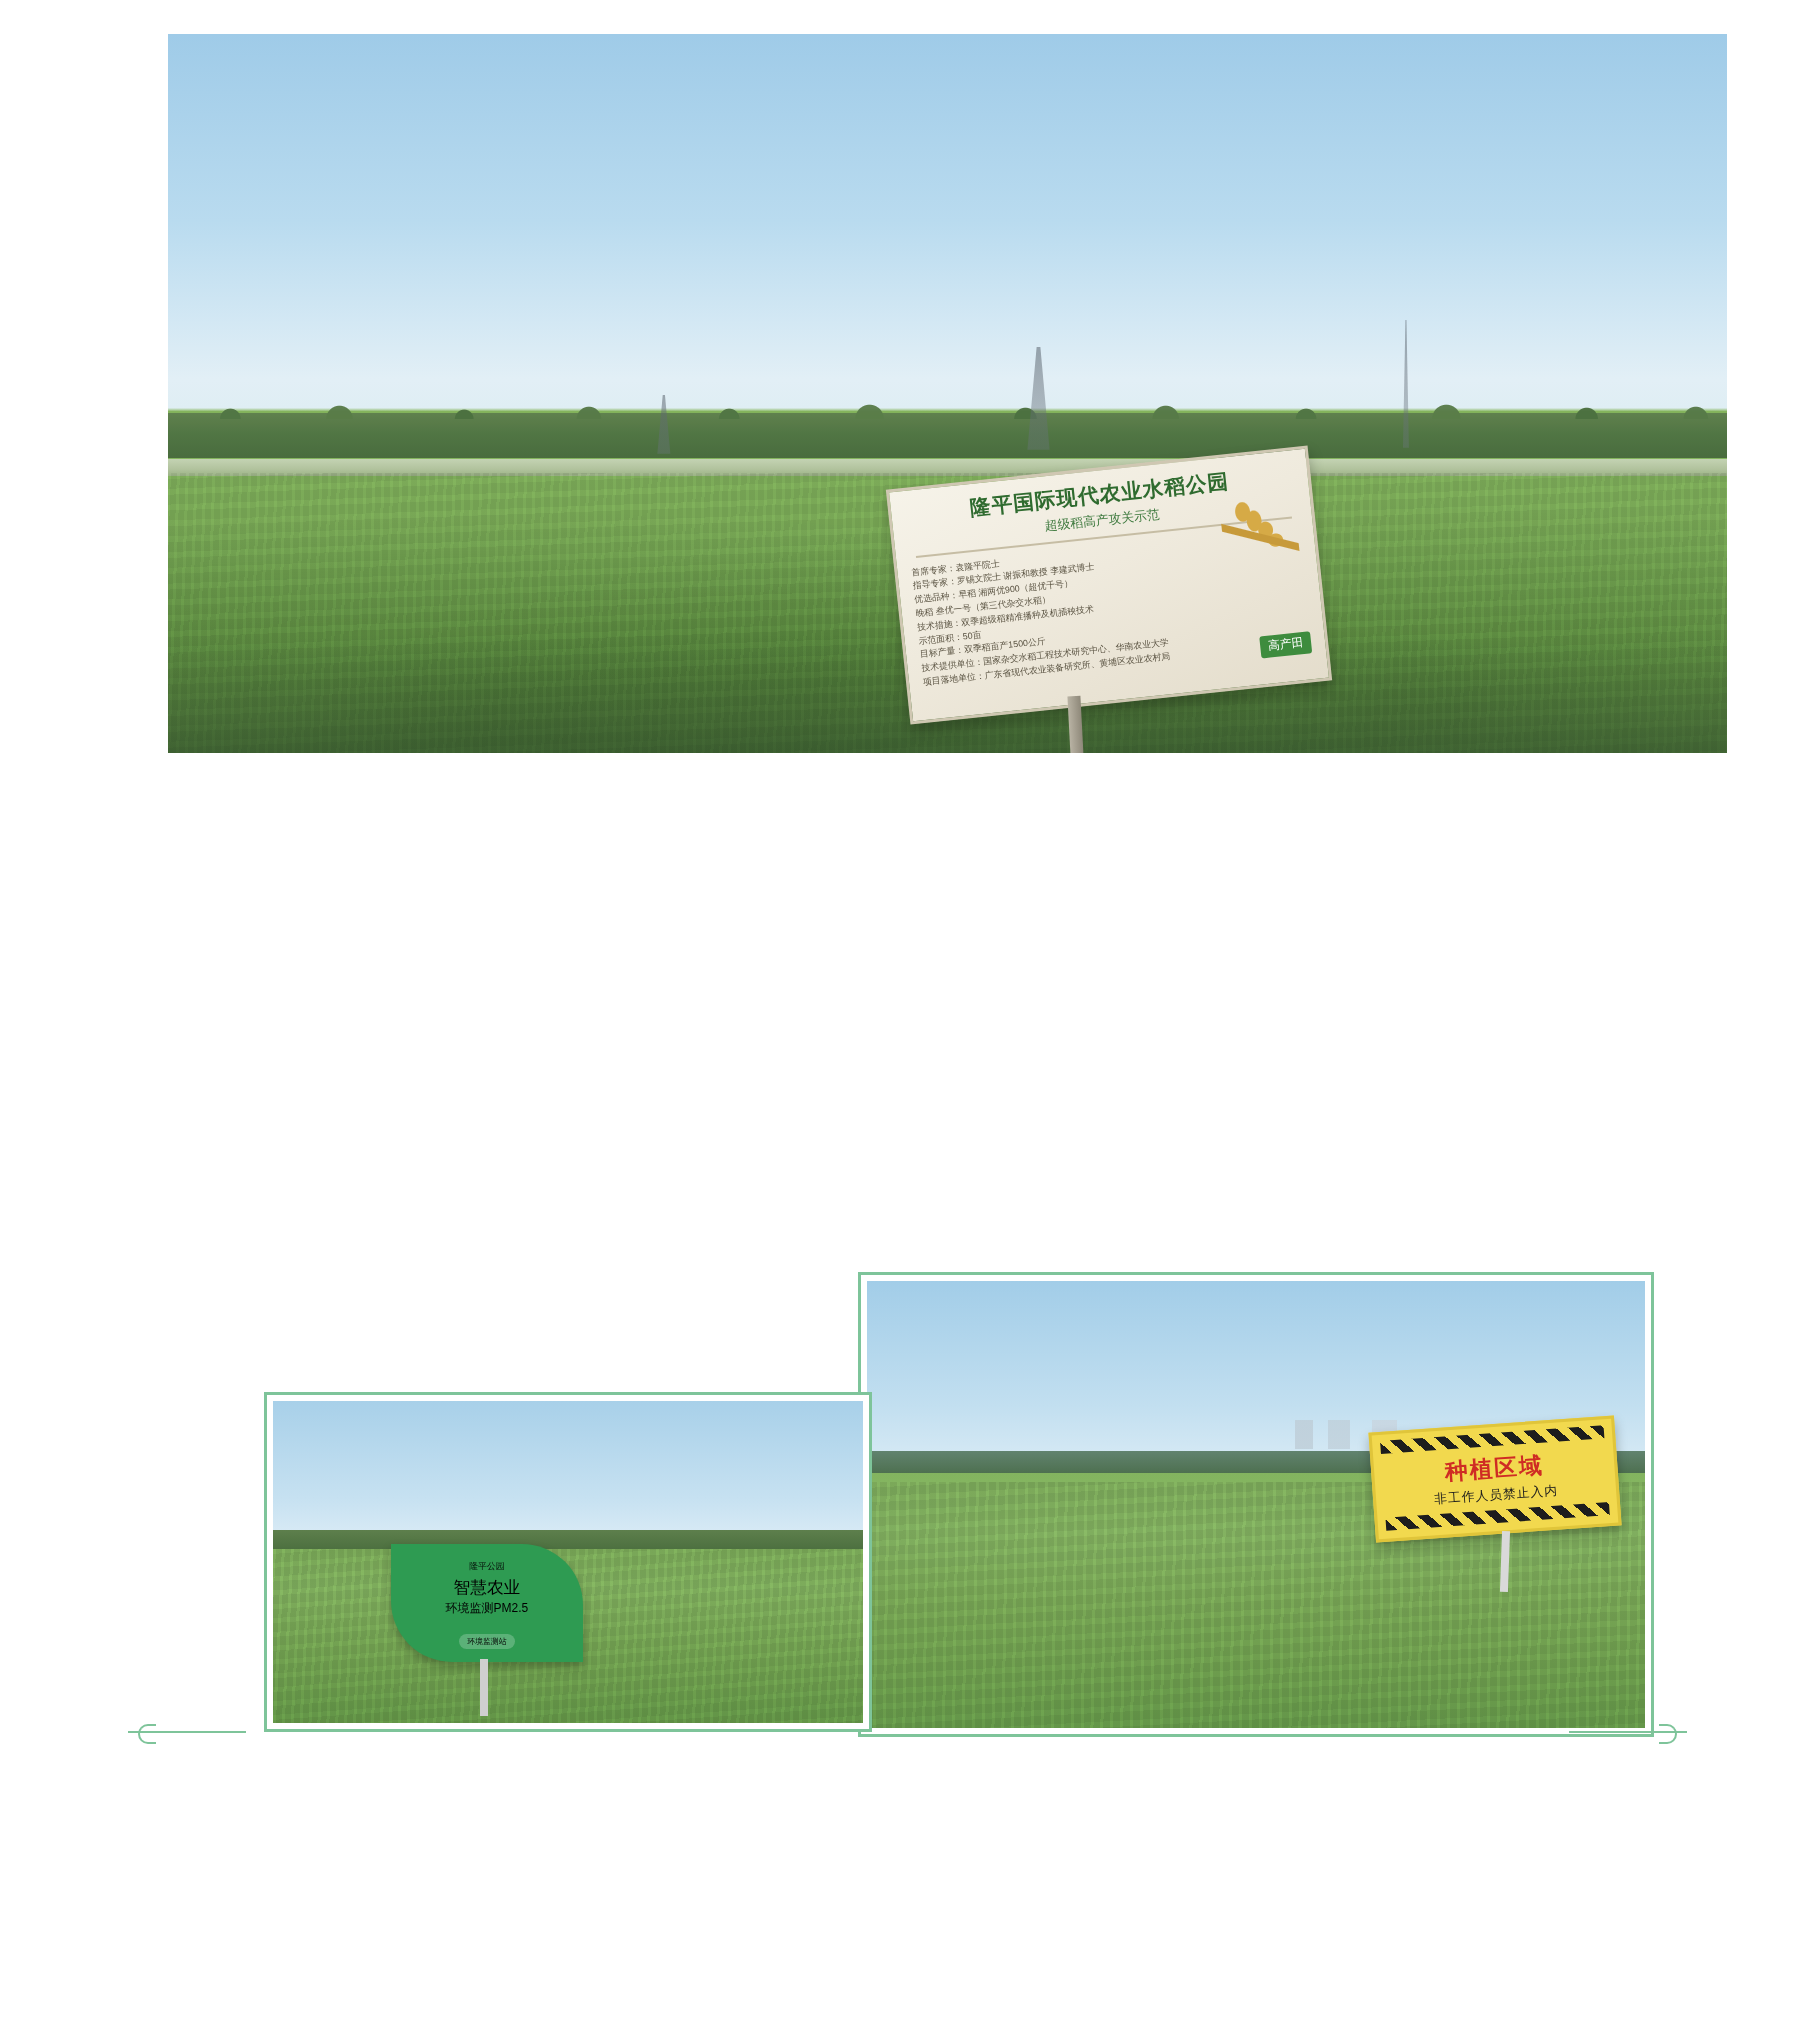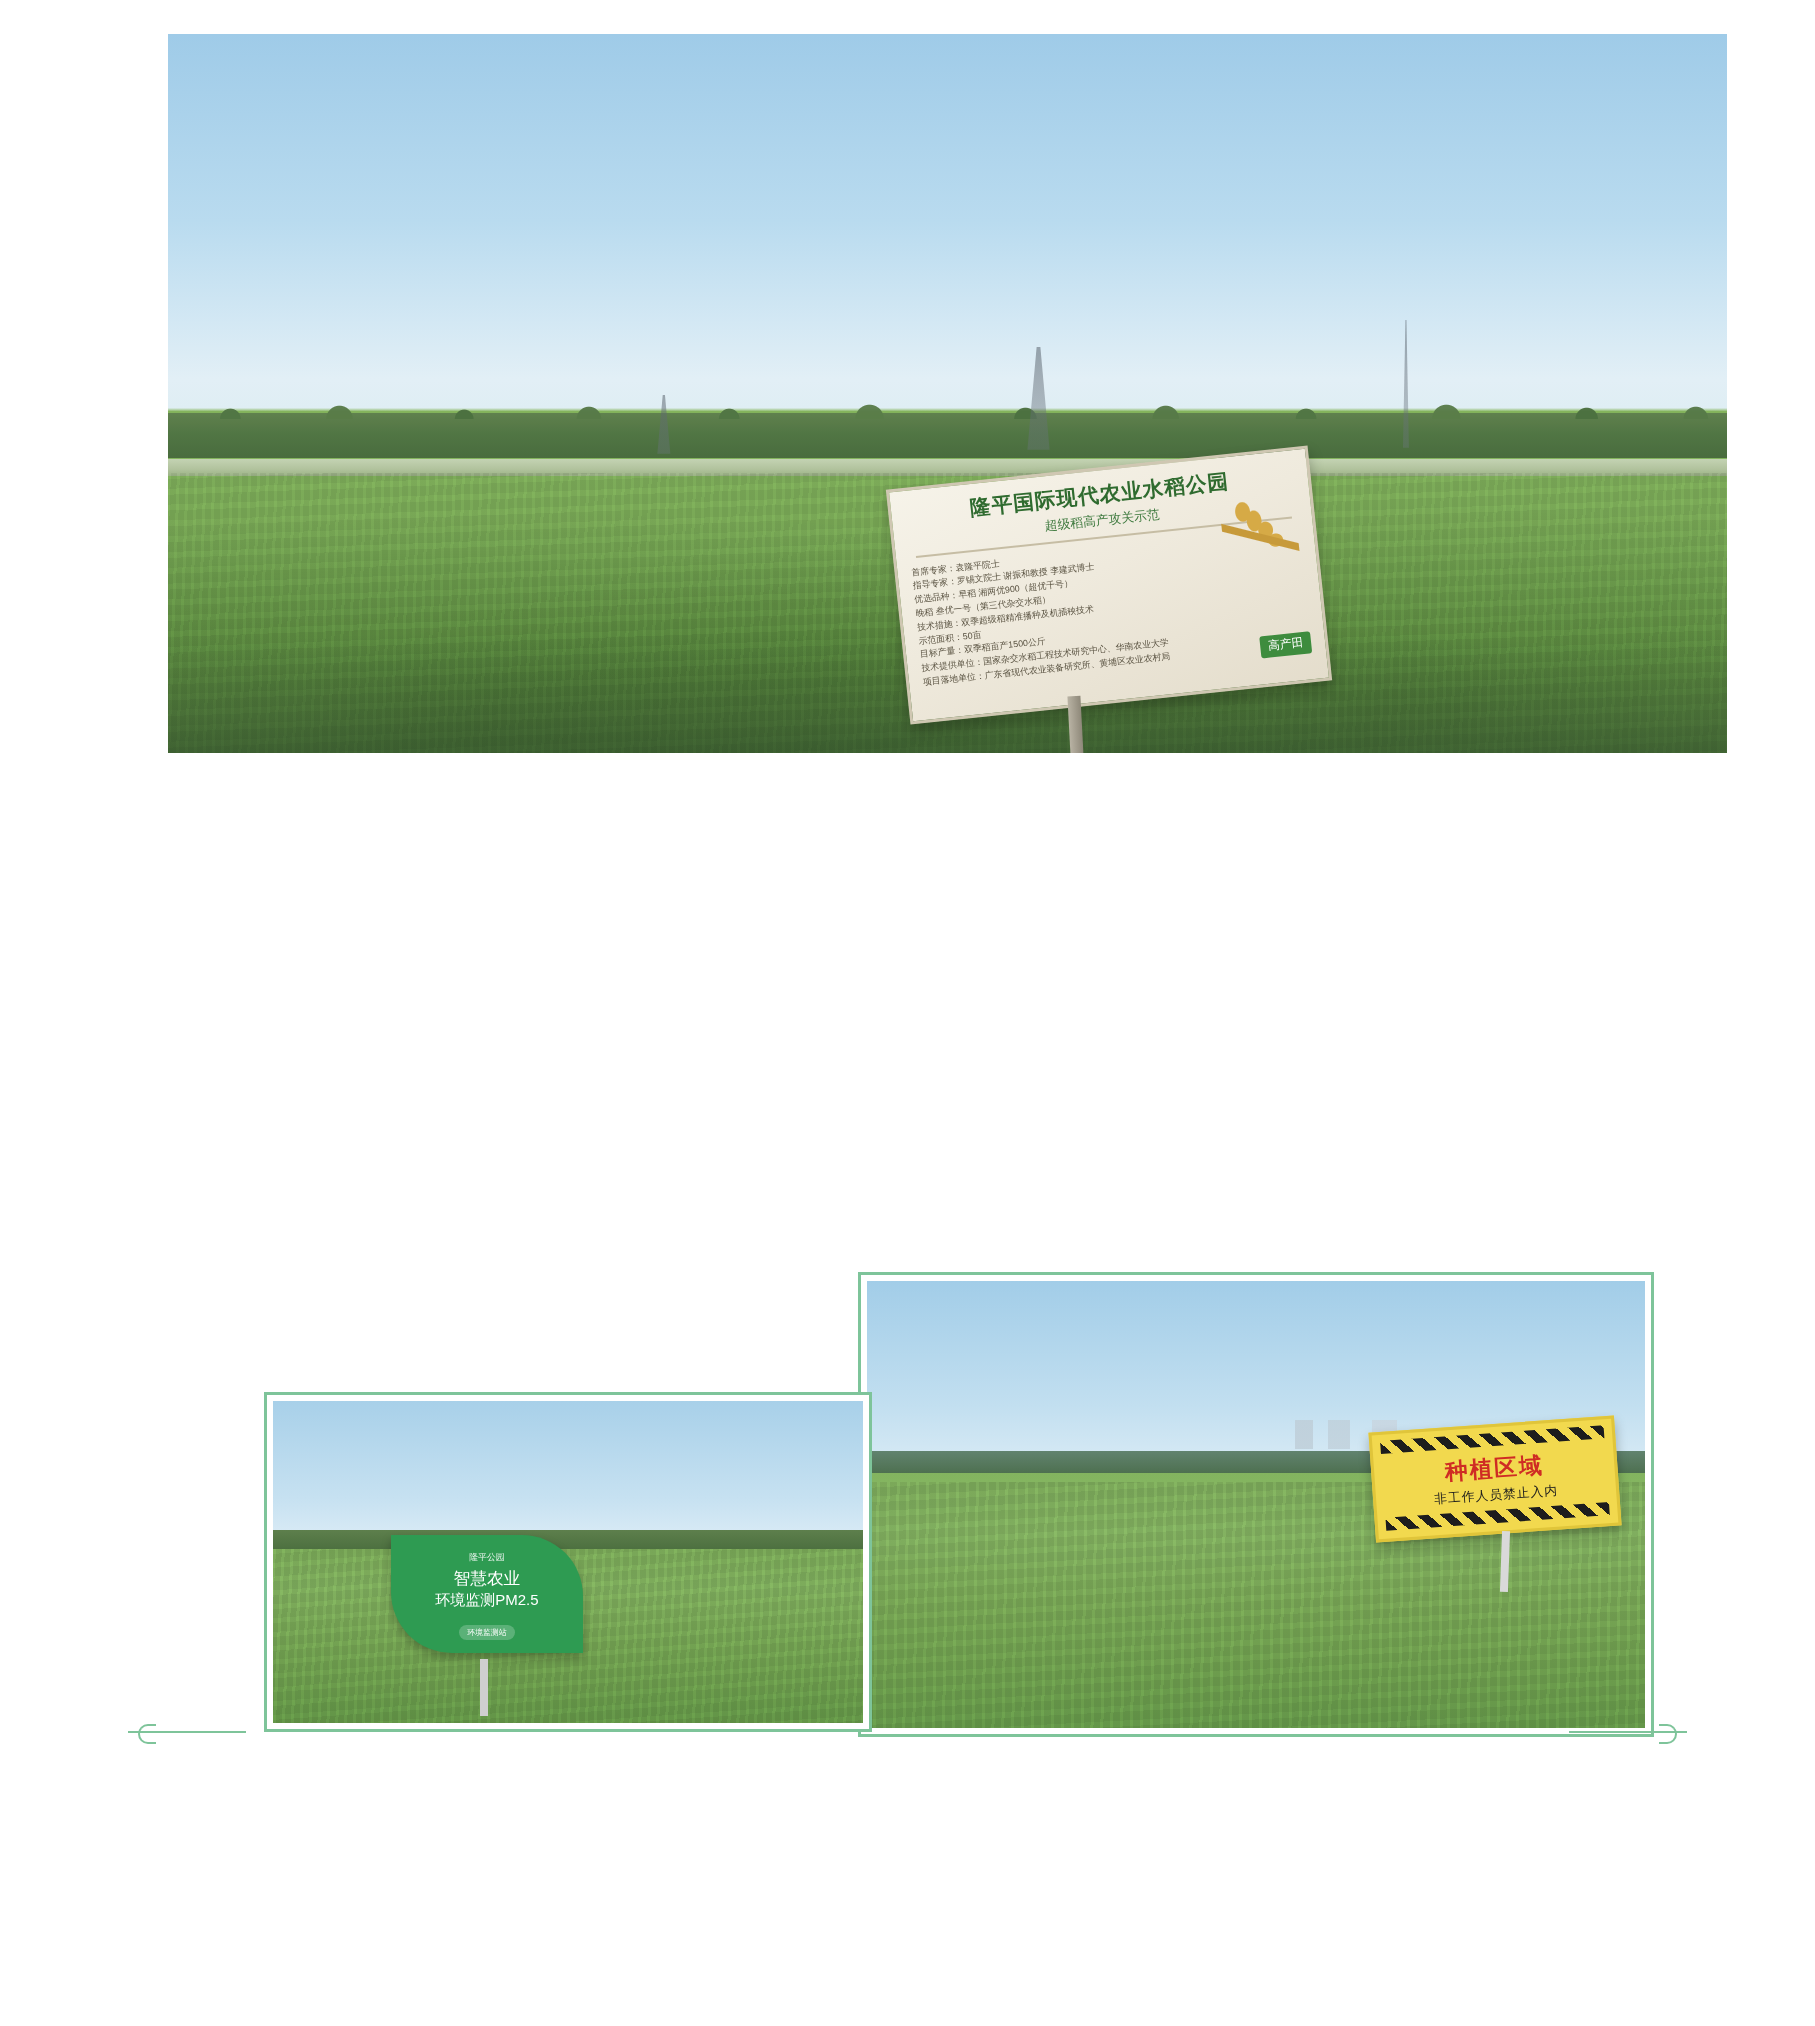--- a/index.html
+++ b/index.html
@@ -247,27 +247,27 @@
   .photo-a .rows {
     position: absolute; left:0; right:0; top: 46%; bottom:0;
     background-image:
       repeating-linear-gradient(93deg, rgba(255,255,255,.10) 0 3px, rgba(0,0,0,.07) 3px 8.9px),
       repeating-linear-gradient(176deg, rgba(255,255,255,.06) 0 4.9px, rgba(0,0,0,.05) 4.9px 13.8px);
     mix-blend-mode: multiply;
   }
   .leaf-sign {
     position: absolute;
     left: 118px;
-    top: 134px;
+    top: 143px;
     width: 192px;
     height: 118px;
     background: #2e9b52;
     border-radius: 0 61px 0 61px;
     box-shadow: 0 4.9px 9.9px rgba(0,0,0,.25);
-    color: #ffffff;
+    color: #000000;
     text-align: center;
     padding-top: 15.8px;
     box-sizing: border-box;
   }
   .leaf-sign .ls-top { font-size: 8.9px; opacity: .9; }
   .leaf-sign .ls-main { font-size: 16.7px; font-weight: 400; line-height: 21.7px; margin-top: 3.9px; }
   .leaf-sign .ls-bottom {
     font-size: 7.9px;
     margin-top: 14px;
     background: rgba(255,255,255,.22);
@@ -448,21 +448,21 @@
       </div>
     </figure>
 
     <figure class="frame-left">
       <div class="photo photo-a">
         <div class="tline"></div>
         <div class="rows"></div>
         <div class="leaf-sign">
           <div class="ls-top">隆平公园</div>
           <div class="ls-main">智慧农业</div>
-          <div class="ls-main" style="font-size:15px;margin-top:0">环境监测PM2.5</div>
+          <div class="ls-main" style="font-size:12px;margin-top:0">环境监测PM2.5</div>
           <div class="ls-bottom">环境监测站</div>
         </div>
         <div class="leaf-post"></div>
       </div>
     </figure>
 
     <div class="deco-left"></div>
     <div class="deco-right"></div>
   </div>
 

